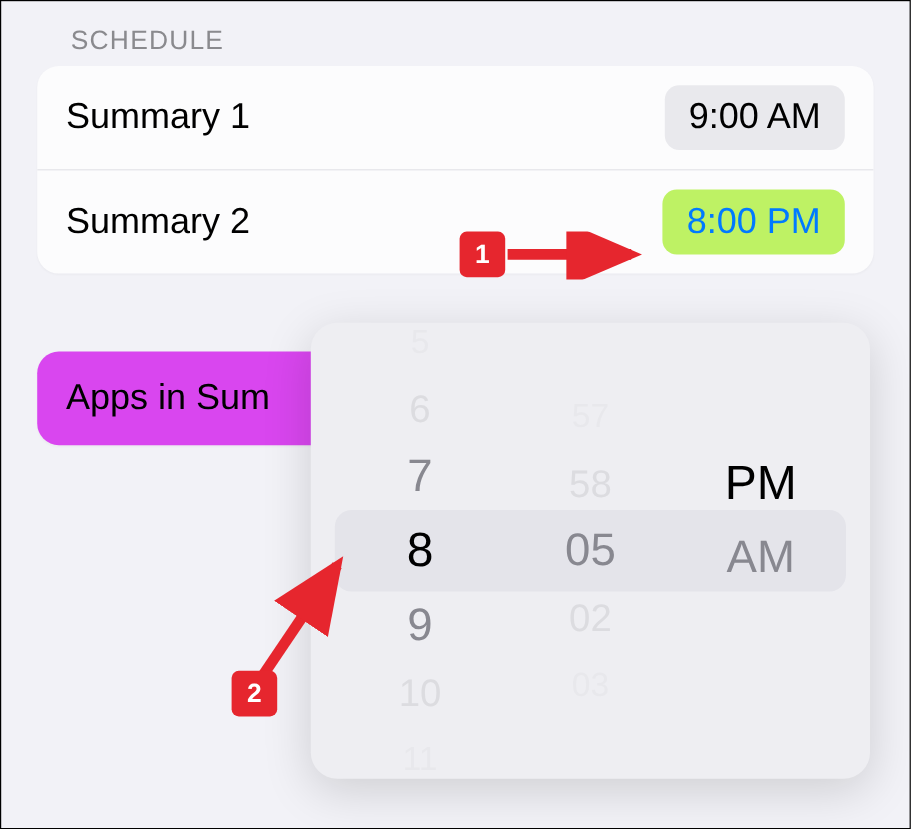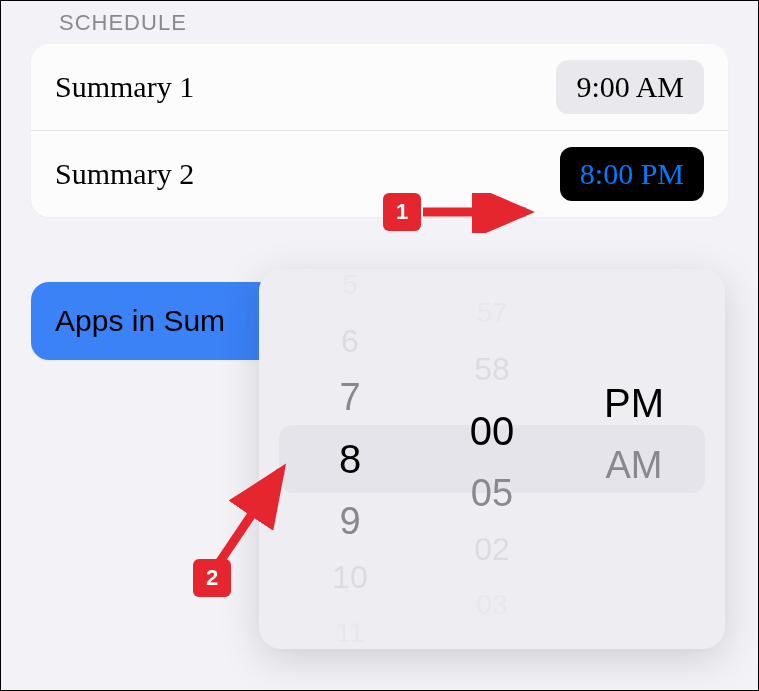--- a/index.html
+++ b/index.html
@@ -9,21 +9,21 @@
     }
     body {
       font-family: -apple-system, BlinkMacSystemFont, "Segoe UI", Helvetica, Arial, sans-serif;
       background: #f2f2f7;
       width: 759px;
       height: 691px;
       position: relative;
       border: 1px solid #000;
     }
     .container {
-      padding: 9px 30px;
+      padding: 20px 30px;
     }
     .section-header {
       font-size: 22px;
       color: #8a8a8e;
       letter-spacing: 1px;
       margin-bottom: 8px;
       padding-left: 28px;
       font-weight: 400;
     }
     .list-group {
@@ -31,45 +31,44 @@
       border-radius: 18px;
       overflow: hidden;
       box-shadow: 0 1px 2px rgba(0,0,0,0.03);
     }
     .list-row {
       display: flex;
       align-items: center;
       justify-content: space-between;
       padding: 16px 24px;
       min-height: 84px;
-      font-family: Liberation Serif, serif;
     }
     .list-row + .list-row {
       border-top: 1px solid #e3e3e8;
     }
     .row-label {
       font-size: 30px;
       color: #000;
       font-weight: 400;
     }
     .time-pill {
       background: #e9e9ed;
       border-radius: 12px;
       padding: 10px 20px;
       font-size: 30px;
       color: #000;
       font-weight: 400;
       cursor: pointer;
     }
     .time-pill.active {
-      background: #000000;
+      background: #bef264;
       color: #007aff;
     }
     .apps-row {
-      background: #3b82f6;
+      background: #d946ef;
       border-radius: 18px;
       margin-top: 65px;
       padding: 22px 24px;
       box-shadow: 0 1px 2px rgba(0,0,0,0.03);
       width: 280px;
     }
     .apps-label {
       font-size: 30px;
       color: #000;
       white-space: nowrap;
@@ -194,21 +193,20 @@
       <div class="picker-item near">9</div>
       <div class="picker-item far">10</div>
       <div class="picker-item edge">11</div>
     </div>
   </div>
 
   <div class="picker-col">
     <div class="picker-items">
       <div class="picker-item edge">57</div>
       <div class="picker-item far">58</div>
-      <div class="picker-item selected">00</div>
       <div class="picker-item near">05</div>
       <div class="picker-item far">02</div>
       <div class="picker-item edge">03</div>
     </div>
   </div>
 
   <div class="picker-col">
     <div class="picker-items">
       <div class="picker-item" style="visibility:hidden">.</div>
       <div class="picker-item" style="visibility:hidden">.</div>

